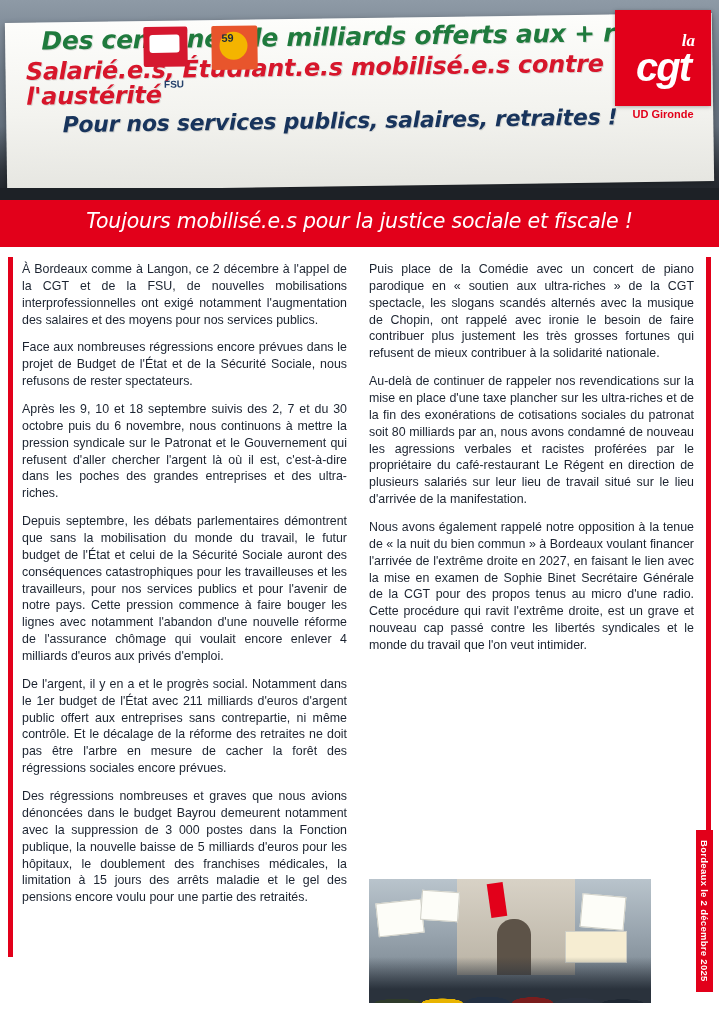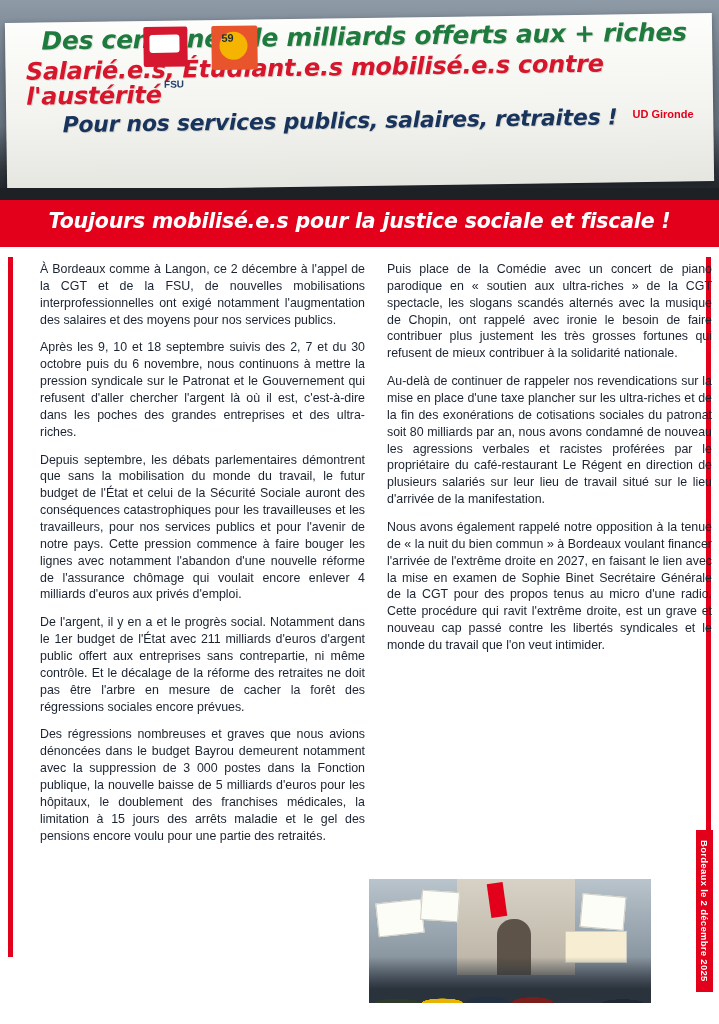--- a/index.html
+++ b/index.html
@@ -122,21 +122,21 @@
     width: 719px;
     background: #e2001a;
     padding: 9px 10px 11px 10px;
     text-align: center;
   }
   .redbar h1 {
     margin: 0;
     color: #ffffff;
     font-family: "DejaVu Sans", sans-serif;
     font-size: 20.5px;
-    font-weight: bold;
+    font-weight: normal;
     font-style: italic;
     letter-spacing: -0.2px;
     text-align: center;
   }
 
   
   .sheet {
     position: relative;
     width: 719px;
     height: 762px;
@@ -158,21 +158,21 @@
     writing-mode: vertical-rl;
     font: bold 9.5px "Liberation Sans", sans-serif;
     color: #ffffff;
     background: #e2001a;
     padding: 10px 3px;
     letter-spacing: .3px;
   }
 
   .cols {
     position: absolute;
-    left: 40px; top: 14px;
+    left: 22px; top: 14px;
     width: 672px;
     display: flex;
     gap: 22px;
   }
   .col { width: 325px; }
 
   p.body {
     margin: 0 0 11px 0;
     font-family: "Liberation Sans", sans-serif;
     font-size: 12.4px;
@@ -231,36 +231,41 @@
     <div class="flag-a"></div>
     <div class="flag-b"></div>
     <div class="fsu-tag">FSU</div>
     <div class="n33-tag">59</div>
 
     <p class="hl hl1">Des centaines de milliards offerts aux + riches</p>
     <p class="hl hl2">Salarié.e.s, Étudiant.e.s mobilisé.e.s contre l'austérité</p>
     <p class="hl hl3">Pour nos services publics, salaires, retraites !</p>
   </div>
 
+  <div class="cgt-logo">
+    <span class="cgt-la">la</span>
+    <span class="cgt-word">cgt</span>
+  </div>
   <div class="cgt-ud">UD Gironde</div>
 
   <div class="hero-bottom-strip"></div>
 </div>
 
 <div class="redbar">
   <h1>Toujours mobilisé.e.s pour la justice sociale et fiscale !</h1>
 </div>
 
 <div class="sheet">
   <div class="rail-left"></div>
   <div class="rail-right"></div>
 
   <div class="cols">
     <div class="col">
       <p class="body">À Bordeaux comme à Langon, ce 2 décembre à l'appel de la CGT et de la FSU, de nouvelles mobilisations interprofessionnelles ont exigé notamment l'augmentation des salaires et des moyens pour nos services publics.</p>
+      <p class="body">Face aux nombreuses régressions encore prévues dans le projet de Budget de l'État et de la Sécurité Sociale, nous refusons de rester spectateurs.</p>
       <p class="body">Après les 9, 10 et 18 septembre suivis des 2, 7 et du 30 octobre puis du 6 novembre, nous continuons à mettre la pression syndicale sur le Patronat et le Gouvernement qui refusent d'aller chercher l'argent là où il est, c'est-à-dire dans les poches des grandes entreprises et des ultra-riches.</p>
       <p class="body">Depuis septembre, les débats parlementaires démontrent que sans la mobilisation du monde du travail, le futur budget de l'État et celui de la Sécurité Sociale auront des conséquences catastrophiques pour les travailleuses et les travailleurs, pour nos services publics et pour l'avenir de notre pays. Cette pression commence à faire bouger les lignes avec notamment l'abandon d'une nouvelle réforme de l'assurance chômage qui voulait encore enlever 4 milliards d'euros aux privés d'emploi.</p>
       <p class="body">De l'argent, il y en a et le progrès social. Notamment dans le 1er budget de l'État avec 211 milliards d'euros d'argent public offert aux entreprises sans contrepartie, ni même contrôle. Et le décalage de la réforme des retraites ne doit pas être l'arbre en mesure de cacher la forêt des régressions sociales encore prévues.</p>
       <p class="body">Des régressions nombreuses et graves que nous avions dénoncées dans le budget Bayrou demeurent notamment avec la suppression de 3 000 postes dans la Fonction publique, la nouvelle baisse de 5 milliards d'euros pour les hôpitaux, le doublement des franchises médicales, la limitation à 15 jours des arrêts maladie et le gel des pensions encore voulu pour une partie des retraités.</p>
     </div>
 
     <div class="col">
       <p class="body">Puis place de la Comédie avec un concert de piano parodique en « soutien aux ultra-riches » de la CGT spectacle, les slogans scandés alternés avec la musique de Chopin, ont rappelé avec ironie le besoin de faire contribuer plus justement les très grosses fortunes qui refusent de mieux contribuer à la solidarité nationale.</p>
       <p class="body">Au-delà de continuer de rappeler nos revendications sur la mise en place d'une taxe plancher sur les ultra-riches et de la fin des exonérations de cotisations sociales du patronat soit 80 milliards par an, nous avons condamné de nouveau les agressions verbales et racistes proférées par le propriétaire du café-restaurant Le Régent en direction de plusieurs salariés sur leur lieu de travail situé sur le lieu d'arrivée de la manifestation.</p>
       <p class="body">Nous avons également rappelé notre opposition à la tenue de « la nuit du bien commun » à Bordeaux voulant financer l'arrivée de l'extrême droite en 2027, en faisant le lien avec la mise en examen de Sophie Binet Secrétaire Générale de la CGT pour des propos tenus au micro d'une radio. Cette procédure qui ravit l'extrême droite, est un grave et nouveau cap passé contre les libertés syndicales et le monde du travail que l'on veut intimider.</p>

